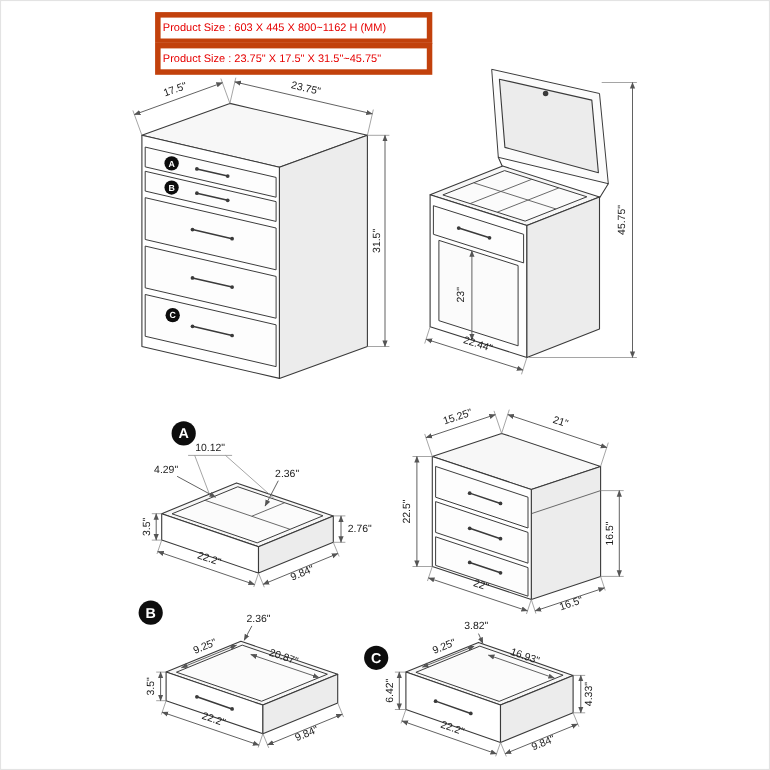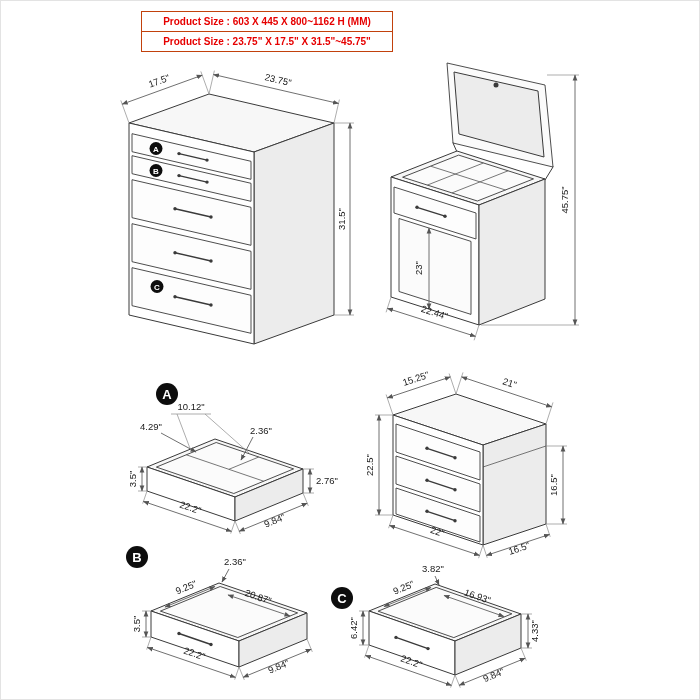--- a/index.html
+++ b/index.html
@@ -1,18 +1,18 @@
 <!DOCTYPE html>
 <html><head>
 <meta charset="utf-8">
 <style>
   html,body{margin:0;padding:0;background:#fff;}
   .canvas{position:relative;width:700px;height:700px;background:#fff;border:1px solid #e3e3e3;box-sizing:border-box;overflow:hidden;font-family:"Liberation Sans",sans-serif;}
   .size-box{position:absolute;left:140px;top:10px;width:252px;z-index:2;}
-  .size-row{border:1px solid #c2410c;background:#fff;color:#e60000;font-weight:bold;font-size:10px;line-height:11px;text-align:center;padding:4px 2px;white-space:nowrap;}
+  .size-row{border:5px solid #c2410c;background:#fff;color:#e60000;font-weight:normal;font-size:10px;line-height:11px;padding:4px 2px;white-space:nowrap;}
   .size-row + .size-row{margin-top:-1px;}
   svg{position:absolute;left:0;top:0;}
   svg text{font-family:"Liberation Sans",sans-serif;}
   .lbl{font-size:9.5px;fill:#1a1a1a;}
   .ft{fill:#f7f7f7;stroke:#3a3a3a;stroke-width:1;stroke-linejoin:round;}
   .fs{fill:#ececec;stroke:#3a3a3a;stroke-width:1;stroke-linejoin:round;}
   .ff{fill:#ffffff;stroke:#3a3a3a;stroke-width:1;stroke-linejoin:round;}
   .fi{fill:#fbfbfb;stroke:#3a3a3a;stroke-width:0.9;stroke-linejoin:round;}
   .band{fill:#fdfdfd;stroke:#3a3a3a;stroke-width:0.9;stroke-linejoin:round;}
   .e{fill:none;stroke:#3a3a3a;stroke-width:1;stroke-linecap:round;stroke-linejoin:round;}

